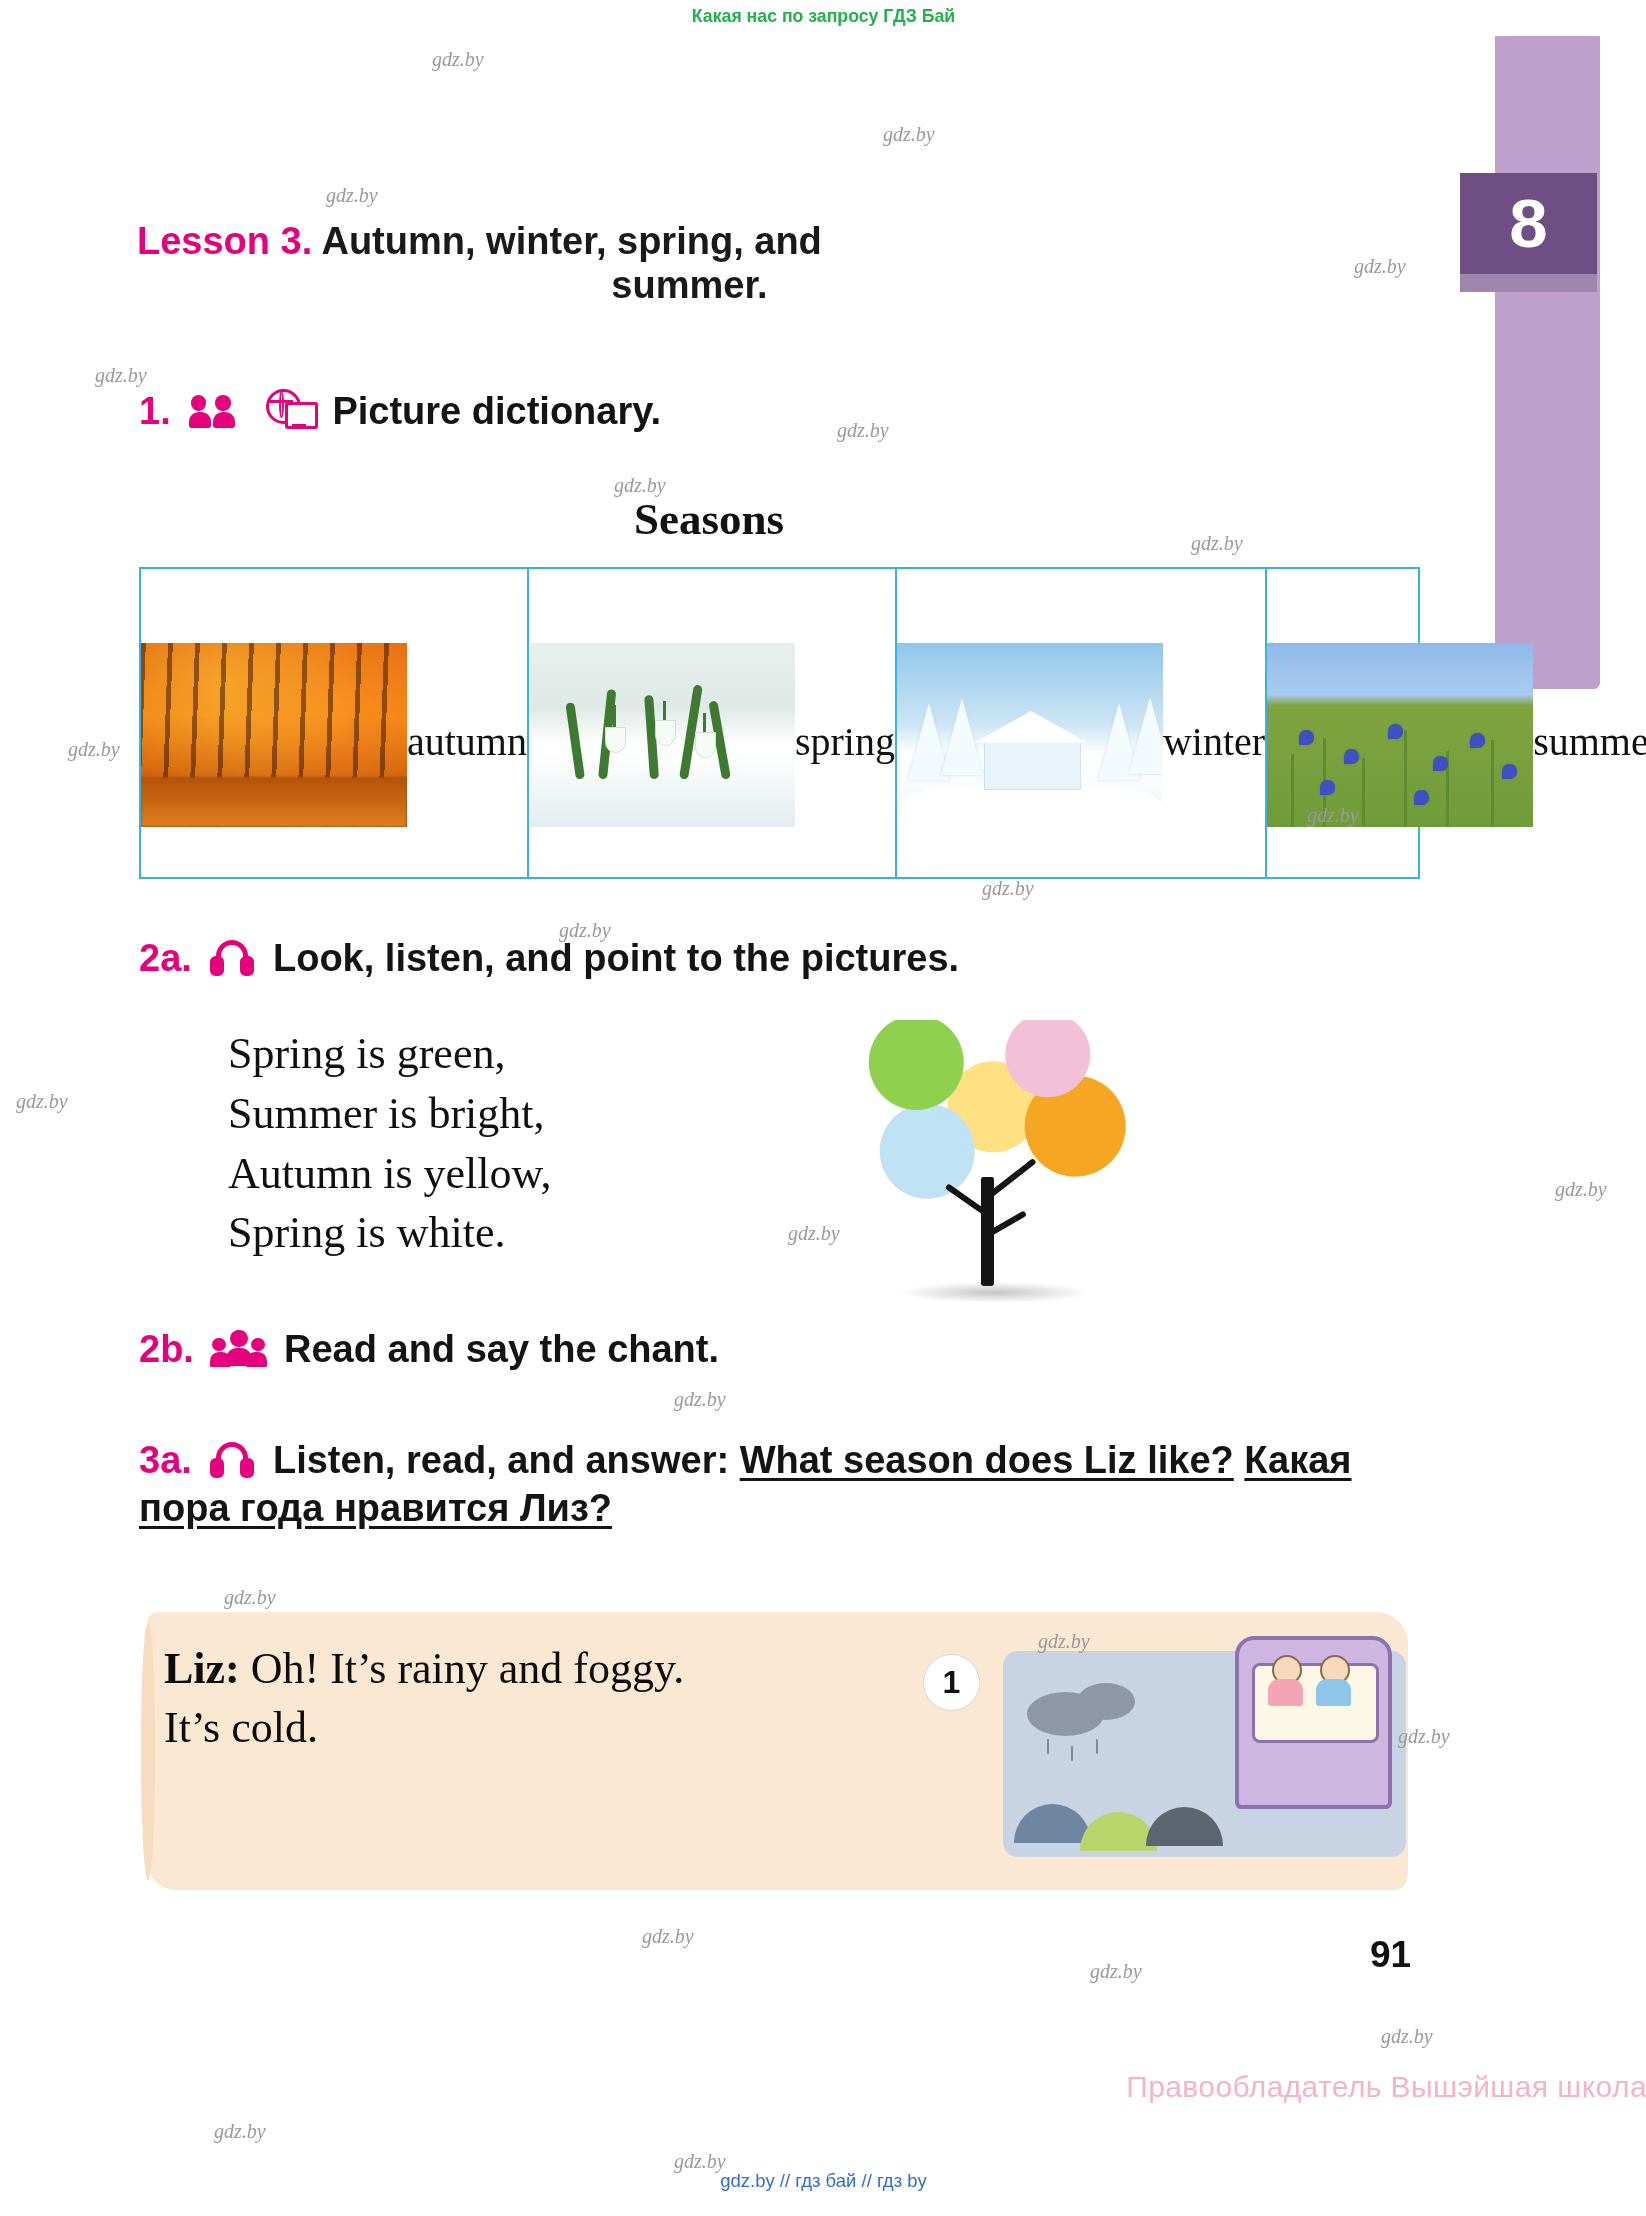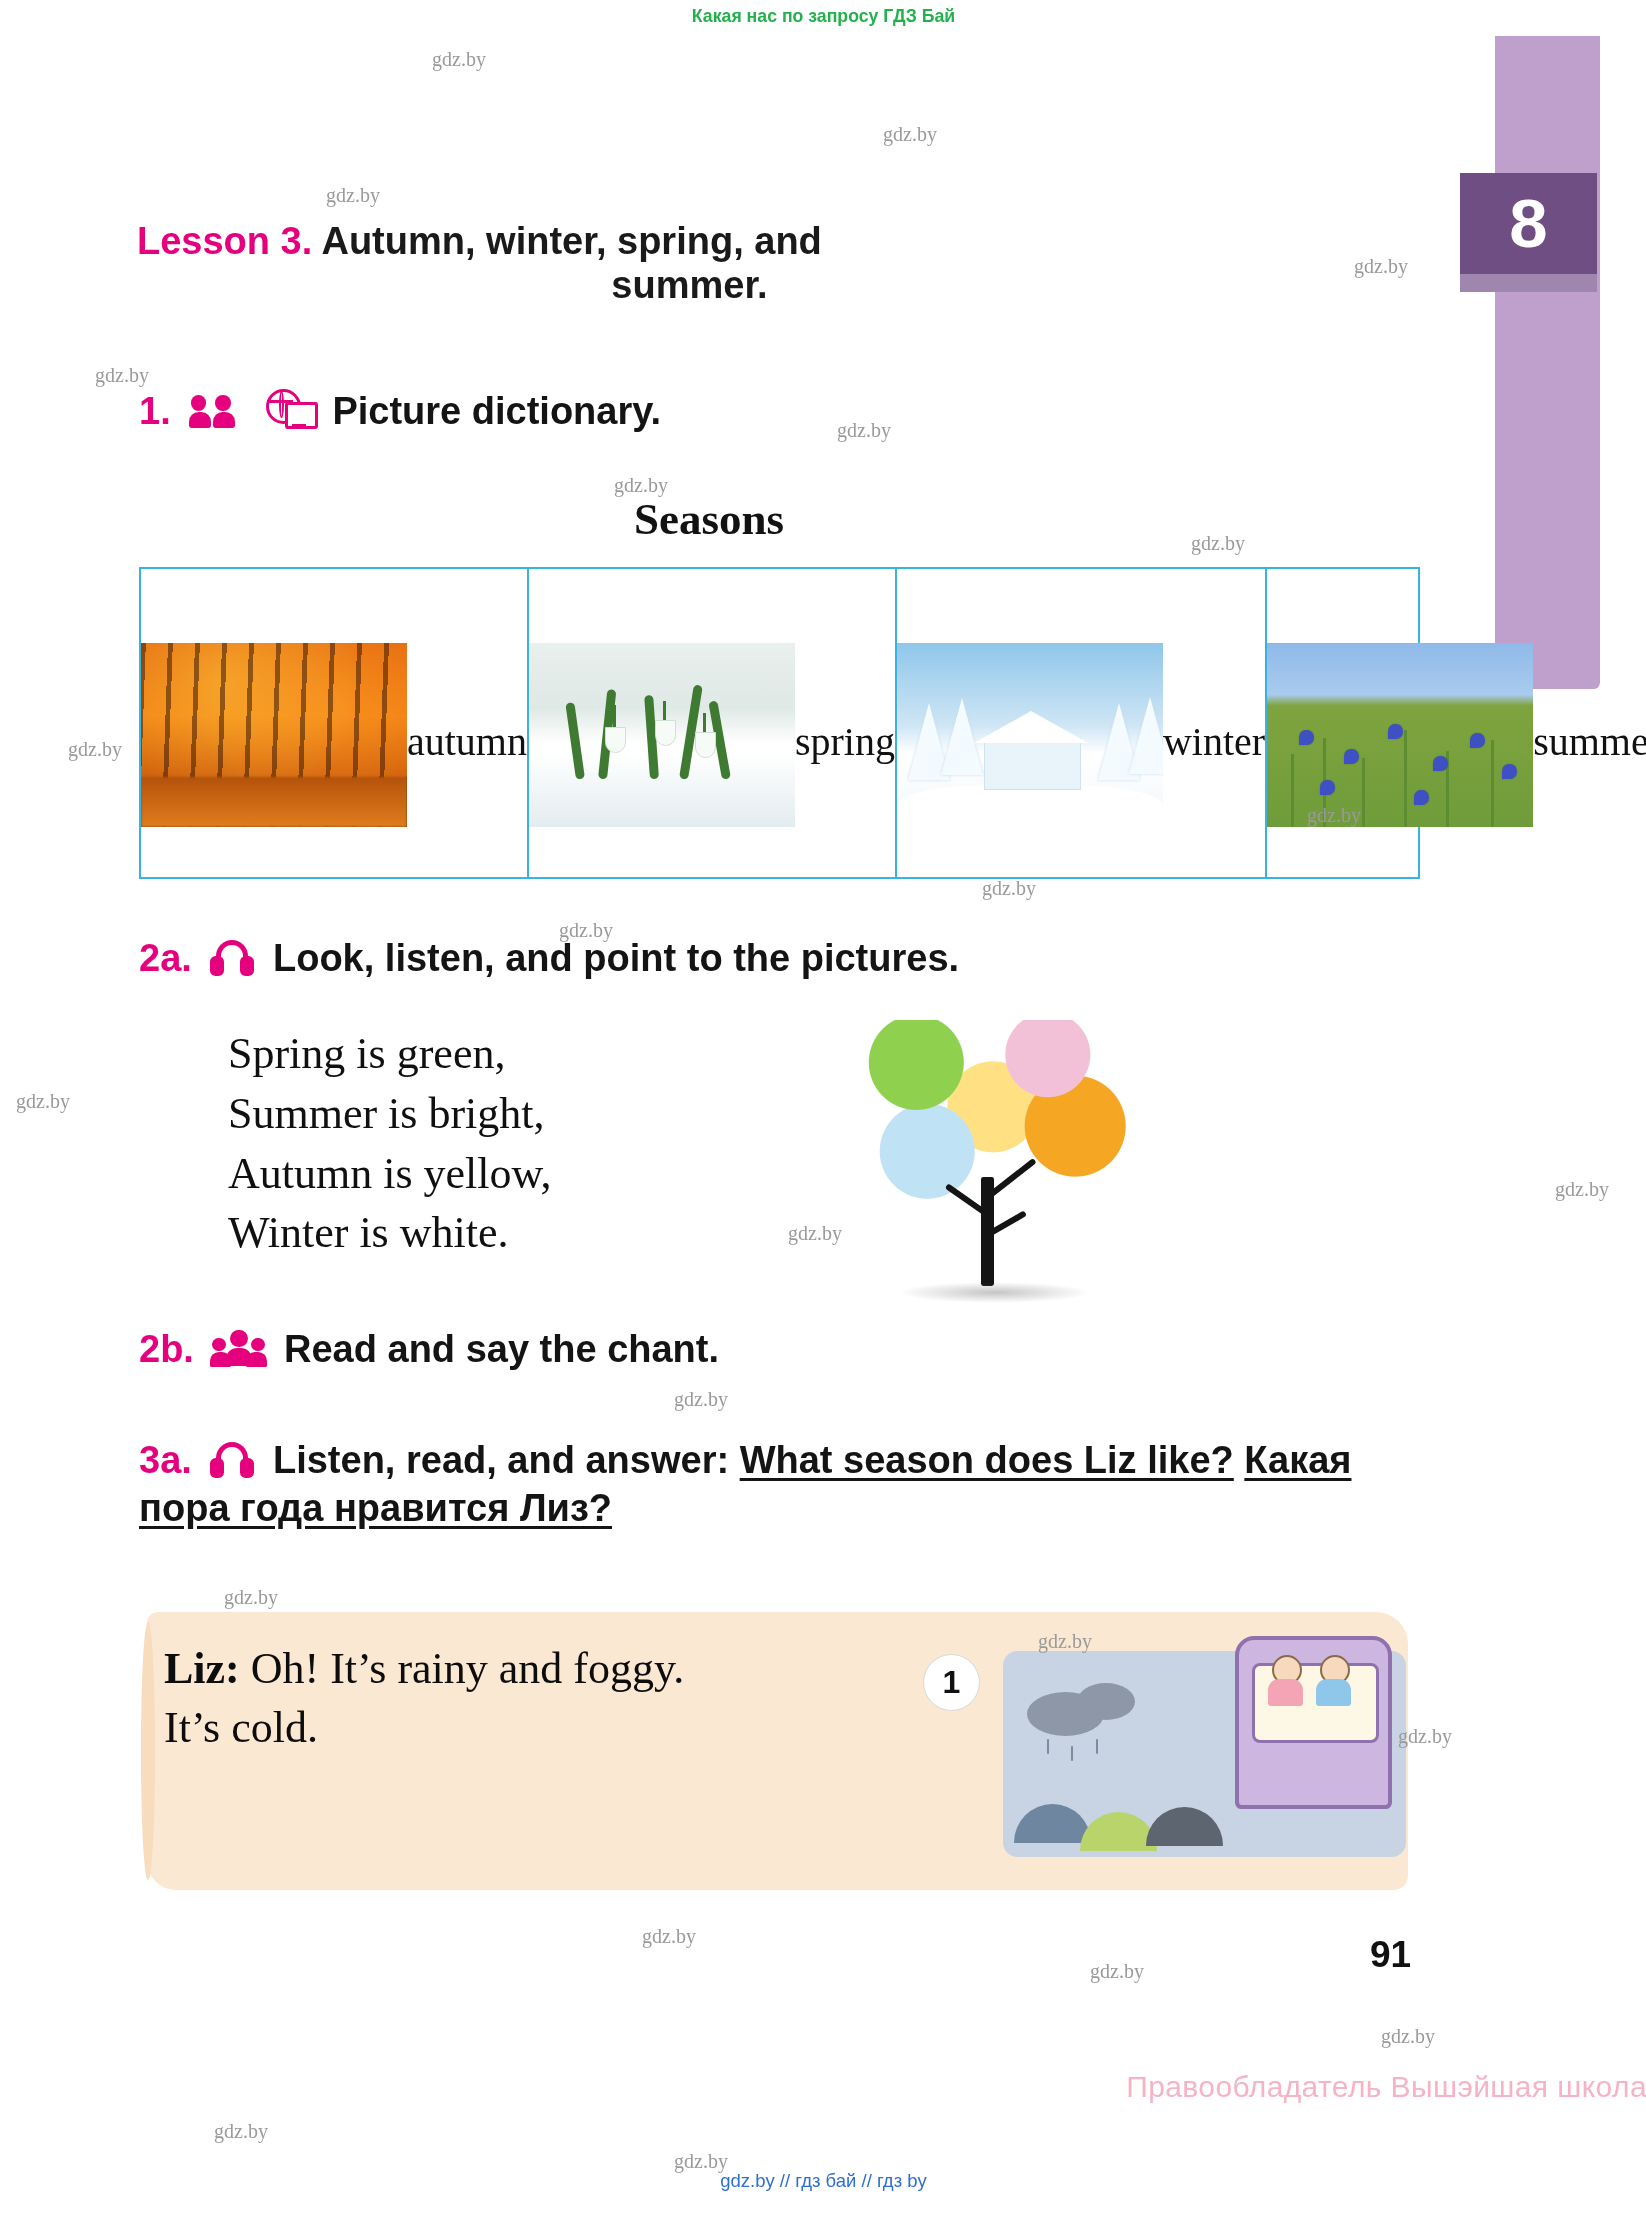--- a/index.html
+++ b/index.html
@@ -20,20 +20,21 @@
   }
 
   
   .wm {
     position: absolute;
     color: #9a9a9a;
     font-family: "Liberation Serif", serif;
     font-size: 20px;
     white-space: nowrap;
     pointer-events: none;
+    font-style: italic;
   }
   .wm-top {
     position: absolute;
     top: 6.4px;
     left: 0;
     width: 100%;
     text-align: center;
     color: #23b14d;
     font-family: "Liberation Sans", sans-serif;
     font-size: 17.7px;
@@ -671,21 +672,21 @@
     <span class="icon ico-head">
       <span class="band"></span><span class="cupL"></span><span class="cupR"></span>
     </span>
     <span>Look, listen, and point to the pictures.</span>
   </div>
 
   <div class="chant">
     <div>Spring is green,</div>
     <div>Summer is bright,</div>
     <div>Autumn is yellow,</div>
-    <div>Winter is white.</div>
+    <div>Spring is white.</div>
   </div>
 
   <div class="tree-art">
     <div class="canopy"></div>
     <div class="branch" style="left:139px; top:173px; width:58px; transform:rotate(-38deg);"></div>
     <div class="branch" style="left:139px; top:193px; width:52px; transform:rotate(-145deg);"></div>
     <div class="branch" style="left:139px; top:211px; width:42px; transform:rotate(-30deg);"></div>
     <div class="trunk"></div>
     <div class="shadow"></div>
   </div>

